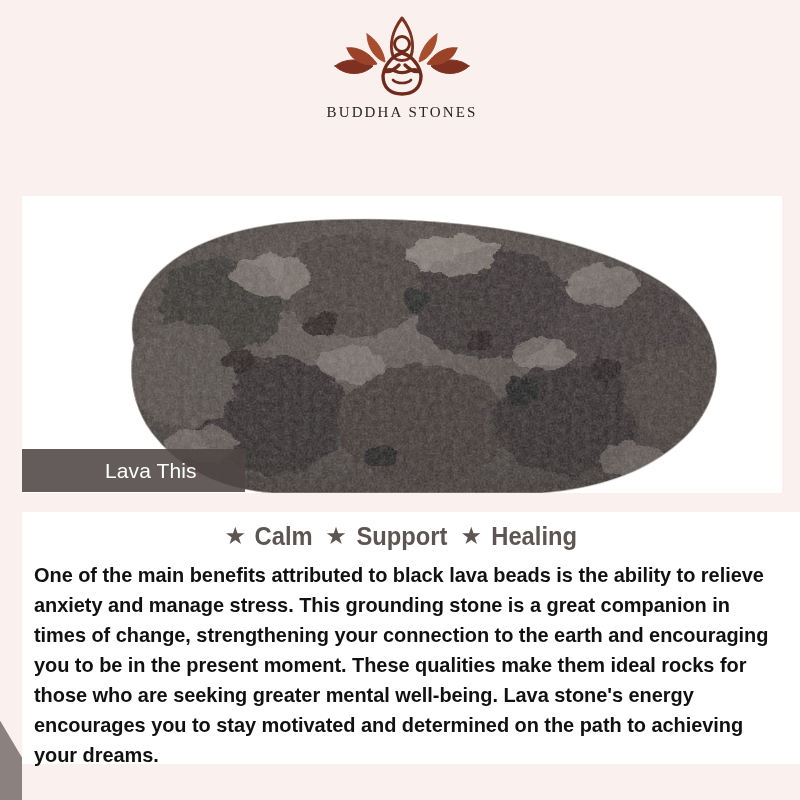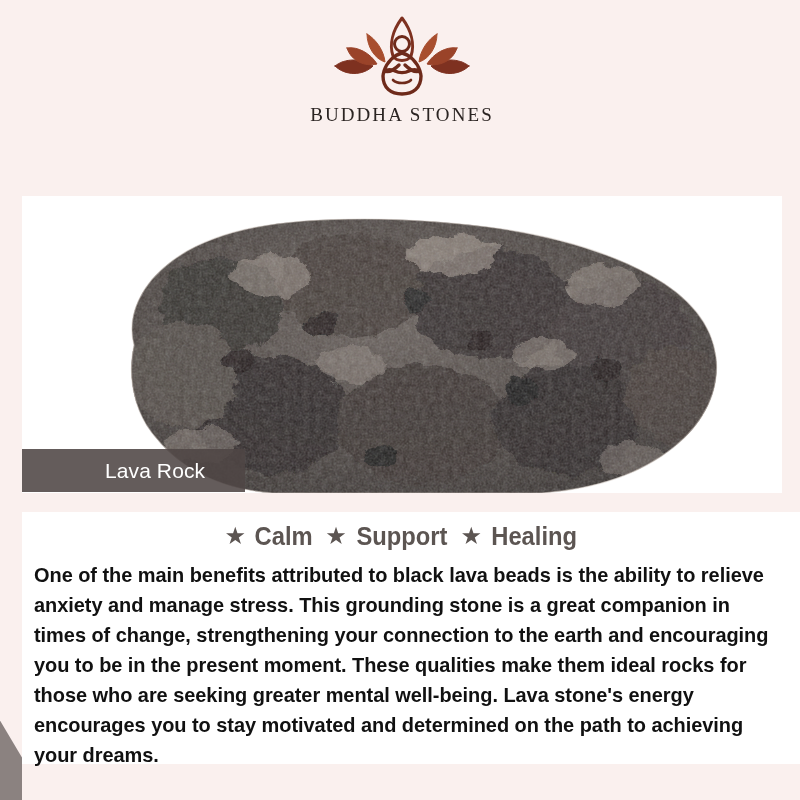--- a/index.html
+++ b/index.html
@@ -65,21 +65,21 @@
     left: 0; right: 0;
     top: 14px;
     display: flex;
     flex-direction: column;
     align-items: center;
   }
   .logo-mark { width: 150px; height: 86px; display: block; }
   .logo-text {
     margin-top: 4px;
     font-family: "Liberation Serif", serif;
-    font-size: 19px;
+    font-size: 15px;
     letter-spacing: 2.1px;
     color: #2b2422;
     white-space: nowrap;
   }
 
   
   .title-banner {
     position: absolute;
     left: 167px;
     top: 140px;
@@ -308,21 +308,21 @@
         <rect x="0" y="0" width="760" height="298" filter="url(#grain2)" fill="#cfc4bb" opacity="0.22"></rect>
 
         <rect x="0" y="0" width="760" height="298" fill="none"></rect>
       </g>
 
       <path d="M112 150 C104 120 120 88 150 66 C182 42 228 30 282 26 C340 22 402 24 466 32 C528 40 584 56 628 80 C668 102 690 130 694 162 C698 196 682 228 652 252 C620 278 574 294 520 298 L250 298 C196 294 156 272 130 238 C110 212 106 178 112 150 Z" fill="none" stroke="#cfc6c0" stroke-width="1.2" opacity="0.55"></path>
     </svg>
   </div>
 
   <div class="stone-bar">
-    <span class="stone-bar-label">Lava Rock</span>
+    <span class="stone-bar-label">Lava This</span>
   </div>
 
   <div class="pink-strip"></div>
 
   <div class="content">
 
     <div class="benefits">
       <div class="benefit">
         <span class="star">★</span>
         <span class="benefit-label">Calm</span>

